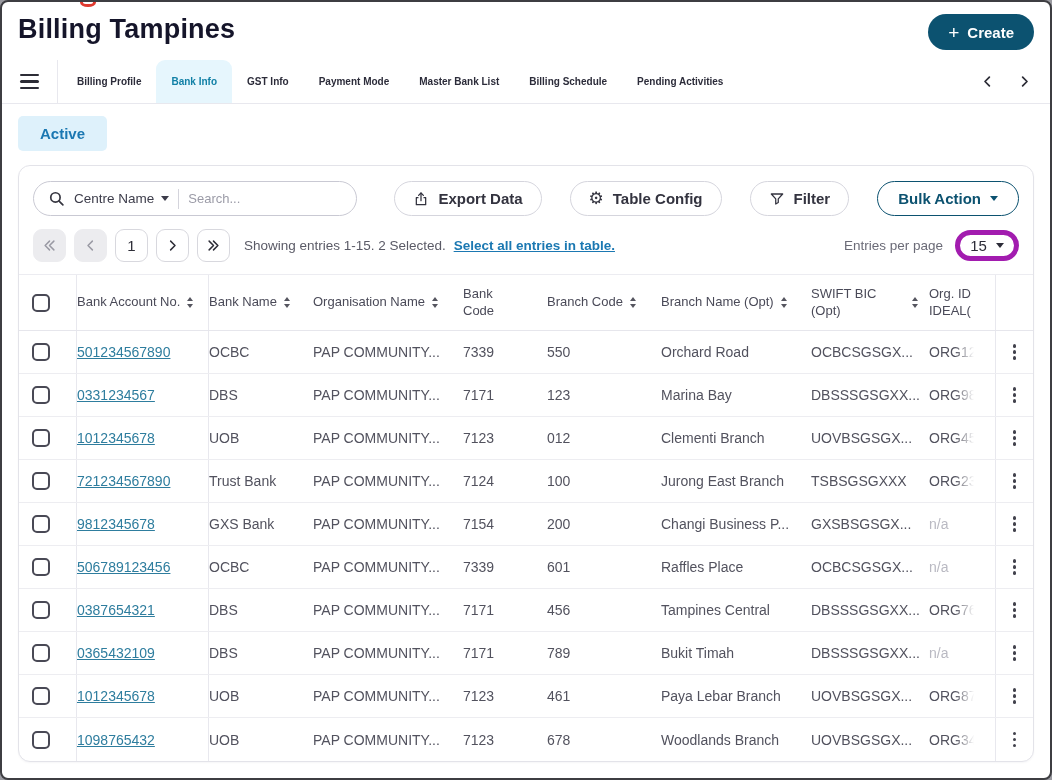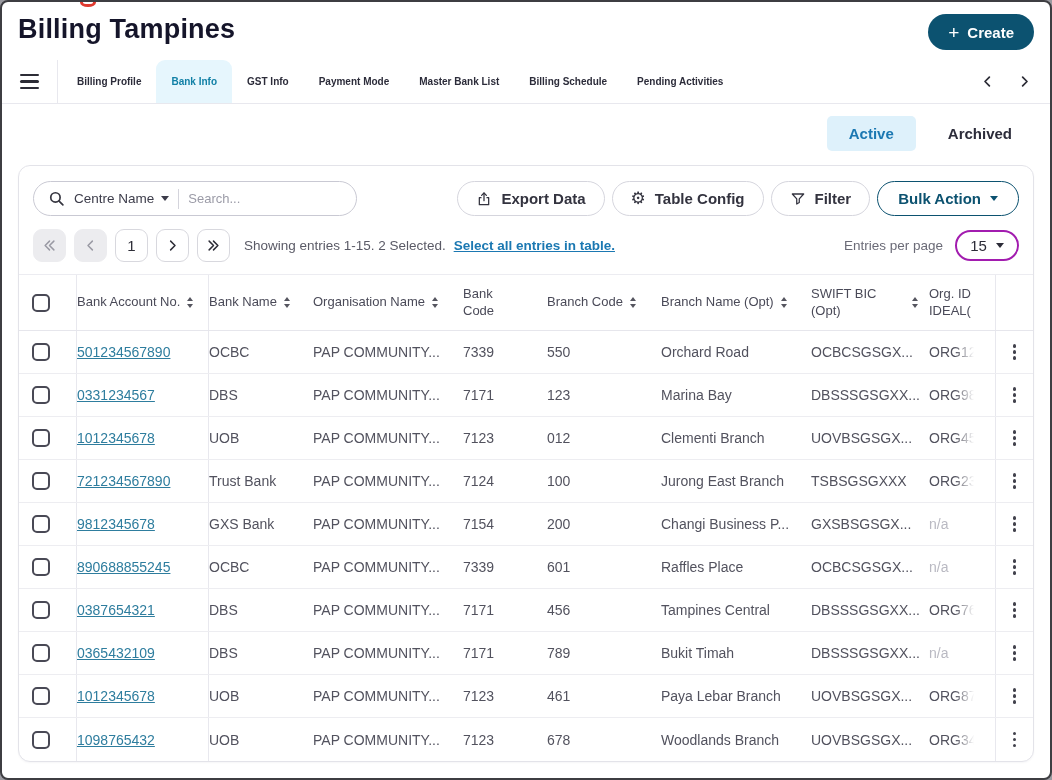--- a/index.html
+++ b/index.html
@@ -31,52 +31,52 @@
   .hamburger{ display:flex; flex-direction:column; justify-content:center; gap:4px; width:56px; padding:0 18px; background:none; border:none; border-right:1px solid #e8e8ee; cursor:pointer; }
   .hamburger i{ display:block; width:19px; height:2.4px; border-radius:2px; background:#2c2c36; }
   .tabs{ display:flex; align-items:stretch; overflow:hidden; white-space:nowrap; width:calc(100% - 160px); padding-left:4px; }
   .tab{ display:flex; align-items:center; padding:0 15px; background:none; border:none; font-family:inherit;
         font-size:10px; font-weight:600; color:#2c2c3a; cursor:pointer; }
   .tab.active{ color:#1180a6; background:#e6f6fd; border-radius:9px 9px 0 0; }
   .tab-scroll{ position:absolute; right:0; top:0; bottom:1px; width:118px; display:flex; align-items:center; justify-content:flex-end; gap:22px; padding-right:18px;
         background:linear-gradient(to right, rgba(255,255,255,0), #fff 35%); }
   .tab-scroll button{ background:none; border:none; cursor:pointer; display:flex; align-items:center; }
   
-  .subtabs{ display:flex; gap:10px; margin:12px 16px 0 16px;justify-content:flex-end; }
+  .subtabs{ display:flex; margin:12px 16px 0 16px; }
   .subtab{ padding:9px 22px; background:none; border:none; border-radius:5px; font-family:inherit;
         font-size:15px; font-weight:600; color:#2c2c3a; cursor:pointer; }
   .subtab.active{ color:#1b78b2; background:#def1fb; }
   
   .card{ margin:14px 16px 12px 16px; border:1px solid #e3e3e9; border-radius:12px; background:#fff; overflow:hidden; box-shadow:0 1px 2px rgba(30,30,50,.04); }
   
   .toolbar{ display:flex; align-items:center; justify-content:space-between; padding:15px 14px 0 14px; }
   .search-pill{ display:flex; align-items:center; gap:9px; width:324px; height:35px; padding:0 14px;
         border:1px solid #c9c9d3; border-radius:18px; background:#fff; }
   .search-cat{ display:flex; align-items:center; gap:7px; background:none; border:none; font-family:inherit; font-size:13.5px; color:#3c3c4a; cursor:pointer; white-space:nowrap; }
   .vdiv{ width:1px; height:20px; background:#d4d4dc; }
   .search-input{ flex:1; min-width:0; border:none; outline:none; font-family:inherit; font-size:13px; color:#2c2c3a; background:transparent; }
   .search-input::placeholder{ color:#9b9ba7; }
-  .toolbar-right{ display:flex; align-items:center; gap:7px; }
+  .toolbar-right{ display:flex; align-items:center; gap:28px; }
   .tbtn{ display:flex; align-items:center; gap:9px; height:35px; padding:0 18px; background:#fff;
         border:1px solid #d5d5dd; border-radius:18px; font-family:inherit; font-size:15px; font-weight:600; color:#33333f; cursor:pointer; }
   .tbtn.primary{ border:1.6px solid #0c5270; color:#0c5270; padding:0 20px; }
   .gear-glyph{ font-size:17px; line-height:1; color:#33333f; }
   .caret{ width:0; height:0; border-left:4.5px solid transparent; border-right:4.5px solid transparent; border-top:5.5px solid currentColor; }
   
   .pagerow{ display:flex; align-items:center; margin:13px 14px 0 14px; }
   .pager{ display:flex; align-items:center; gap:8px; }
   .pg{ display:flex; align-items:center; justify-content:center; width:33px; height:33px;
         background:#fff; border:1px solid #d8d8de; border-radius:9px; cursor:pointer; font-family:inherit; font-size:15px; color:#2e2e38; }
   .pg.disabled{ background:#ececef; border-color:#ececef; cursor:default; }
   .status{ margin-left:14px; font-size:13.5px; color:#5a5a66; }
   .status a{ color:#1b78b2; font-weight:600; text-decoration:underline; margin-left:4px; cursor:pointer; }
   .perpage{ margin-left:auto; display:flex; align-items:center; gap:12px; }
   .perpage .lbl{ font-size:13.5px; color:#6b6b77; }
   .perpage-pill{ display:flex; align-items:center; justify-content:center; gap:9px; width:64px; height:31px;
-        background:#fff; border:2px solid #a21caf; border-radius:16px; font-family:inherit; font-size:15px; color:#2c2c38; cursor:pointer; }
+        background:#fff; border:5px solid #a21caf; border-radius:16px; font-family:inherit; font-size:15px; color:#2c2c38; cursor:pointer; }
   
   .tablewrap{ margin-top:12px; }
   .trow{ display:grid; grid-template-columns:58px 132px 104px 150px 84px 114px 150px 118px 1fr 38px; align-items:center; }
   .thead{ min-height:57px; border-top:1px solid #ececf1; border-bottom:1px solid #e6e6ec; }
   .tbody-row{ height:43px; border-bottom:1px solid #ededf1; }
   .tbody-row:last-child{ border-bottom:none; }
   .cell{ padding-right:10px; overflow:hidden; white-space:nowrap; font-size:14px; color:#52525e; }
   .cell-check{ padding-left:13px; }
   .cb{ width:18px; height:18px; border:2px solid #494955; border-radius:5px; background:#fff; cursor:pointer; }
   .hcell{ display:flex; align-items:center; font-size:13px; color:#4a4a58; line-height:1.3; padding-right:8px; }
@@ -132,21 +132,20 @@
       <button aria-label="scroll tabs right">
         <svg width="15" height="15" viewBox="0 0 24 24" fill="none" stroke="#2c2c36" stroke-width="2.8" stroke-linecap="round" stroke-linejoin="round">
             <polyline points="9 5 16 12 9 19"></polyline>
           </svg>
       </button>
     </div>
   </nav>
 
   <div class="subtabs" id="subtabs">
       <button class="subtab active">Active</button>
-      <button class="subtab">Archived</button>
     </div>
 
   <section class="card">
 
     <div class="toolbar">
       <div class="search-pill">
         <svg width="17" height="17" viewBox="0 0 24 24" fill="none" stroke="#35353f" stroke-width="2.4" stroke-linecap="round">
             <circle cx="10.5" cy="10.5" r="6.6"></circle>
             <line x1="15.6" y1="15.6" x2="21" y2="21"></line>
           </svg>
@@ -389,21 +388,21 @@
                 <i></i>
                 <i></i>
               </button>
             </div>
           </div>
           <div class="trow tbody-row">
             <div class="cell-check col-divider-l" style="height:100%;display:flex;align-items:center;">
               <span class="cb"></span>
             </div>
             <div class="cell col-divider-l">
-              <a class="acct-link">890688855245</a>
+              <a class="acct-link">506789123456</a>
             </div>
             <div class="cell">OCBC</div>
             <div class="cell">PAP COMMUNITY...</div>
             <div class="cell">7339</div>
             <div class="cell">601</div>
             <div class="cell">Raffles Place</div>
             <div class="cell">OCBCSGSGX...</div>
             <div class="cell muted">n/a</div>
             <div class="cell-actions">
               <button class="kebab">

